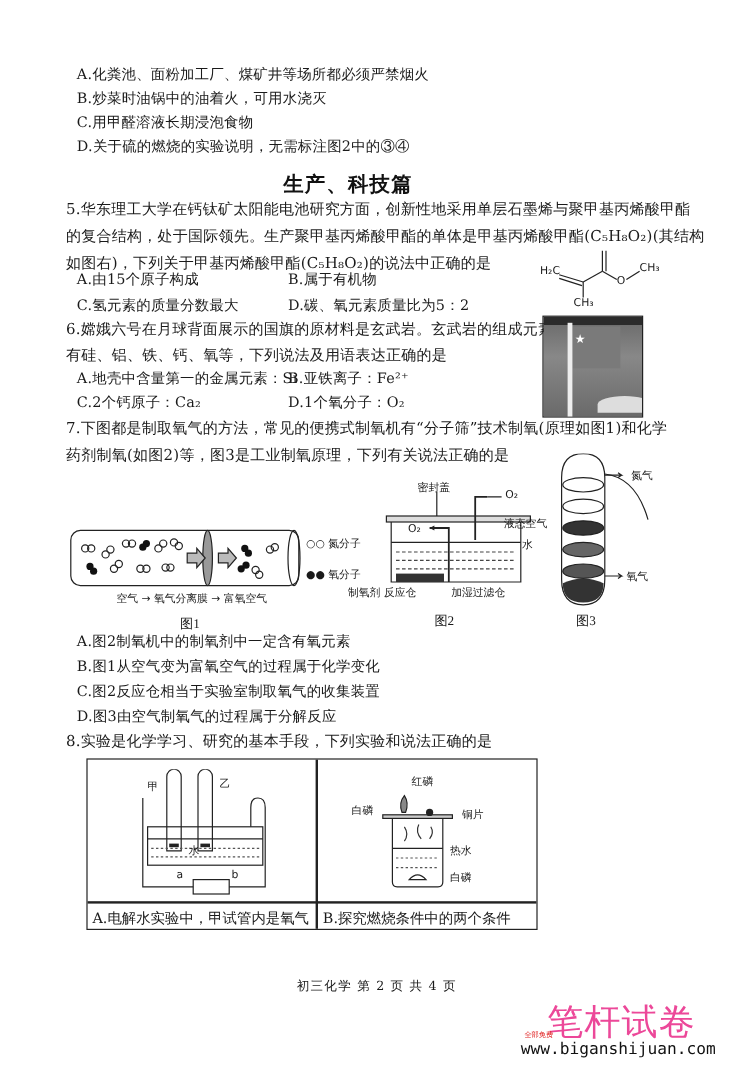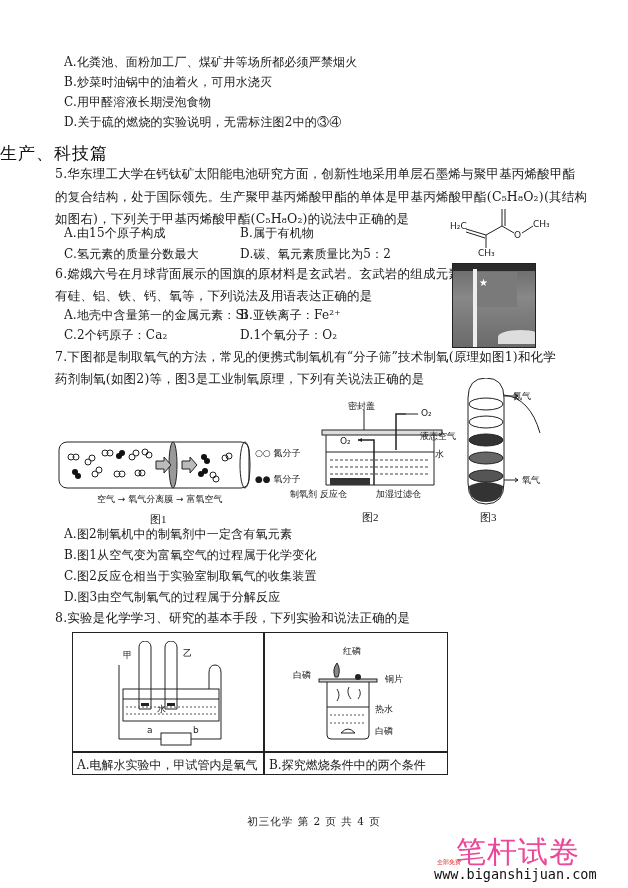--- a/index.html
+++ b/index.html
@@ -3,21 +3,21 @@
   <meta charset="utf-8">
   <style>
     html, body { margin: 0; padding: 0; }
     body {
       width: 628px; height: 888px; background: #ffffff; position: relative; overflow: hidden;
       font-family: "DejaVu Serif", "Liberation Serif", serif; color: #1a1a1a;
     }
     .abs { position: absolute; }
     .line { position: absolute; font-size: 12.5px; line-height: 16px; white-space: nowrap; letter-spacing: 0.2px; }
     .opt { font-size: 12px; }
-    .section-title { position: absolute; left: 0; width: 580px; top: 142px; text-align: left; font-family: "DejaVu Sans", sans-serif; font-weight: normal; font-size: 17px; letter-spacing: 1px; color: #111; }
+    .section-title { position: absolute; left: 0; width: 580px; top: 142px; text-align: center; font-family: "DejaVu Sans", sans-serif; font-weight: bold; font-size: 17px; letter-spacing: 1px; color: #111; }
     .photo { position: absolute; left: 452px; top: 263px; width: 82px; height: 83px; background: linear-gradient(180deg,#2b2b2b 0,#2b2b2b 7px,#6f6f6f 7px,#888 40%,#6a6a6a 100%); border: 1px solid #222; overflow: hidden; }
     .photo .pole { position: absolute; left: 20px; top: 5px; width: 4px; height: 80px; background: #eee; }
     .photo .flag { position: absolute; left: 24px; top: 8px; width: 40px; height: 35px; background: #7a7a7a; }
     .photo .star { position: absolute; left: 26px; top: 13px; color: #fff; font-size: 10px; }
     .photo .rock { position: absolute; left: 45px; top: 66px; width: 45px; height: 14px; background: #ddd; border-radius: 50% 50% 0 0; }
     .table8 { position: absolute; left: 72px; top: 632px; width: 374px; height: 141px; border: 1.5px solid #222; }
     .table8 .vdiv { position: absolute; left: 190px; top: 0; width: 1.5px; height: 141px; background: #222; }
     .table8 .hdiv { position: absolute; left: 0; top: 118px; width: 374px; height: 1.5px; background: #222; }
     .caption { position: absolute; font-size: 12px; top: 124px; white-space: nowrap; }
     .footer { position: absolute; left: 0; width: 628px; top: 815px; text-align: center; font-size: 10.5px; letter-spacing: 1px; }
@@ -157,21 +157,21 @@
     <ellipse cx="26" cy="26" rx="17" ry="6" fill="none" stroke="#222"></ellipse>
     <ellipse cx="26" cy="44" rx="17" ry="6" fill="none" stroke="#222"></ellipse>
     <ellipse cx="26" cy="62" rx="17" ry="6" fill="#333" stroke="#222"></ellipse>
     <ellipse cx="26" cy="80" rx="17" ry="6" fill="#666" stroke="#222"></ellipse>
     <ellipse cx="26" cy="98" rx="17" ry="6" fill="#555" stroke="#222"></ellipse>
     <path d="M9 108 Q26 100 43 108 Q43 124 26 124 Q9 124 9 108Z" fill="#333"></path>
     <path d="M44 17 Q70 20 80 55" fill="none" stroke="#222"></path>
     <path d="M44 18 H58 l-3 -2 M58 18 l-3 2" fill="none" stroke="#222"></path>
     <path d="M44 102 H58 l-3 -2 M58 102 l-3 2" fill="none" stroke="#222"></path>
   </svg>
-  <span class="abs small" style="left:53px;top:12px;">氮气</span>
+  <span class="abs small" style="left:66px;top:12px;">氮气</span>
   <span class="abs small" style="left:62px;top:96px;">氧气</span>
 </div>
 <div class="abs small" style="left:420px;top:430px;">液态空气</div>
 <div class="fig-label" style="left:480px;top:510px;">图3</div>
 
 <div class="line opt" style="left:64px;top:526px;">A.图2制氧机中的制氧剂中一定含有氧元素</div>
 <div class="line opt" style="left:64px;top:547px;">B.图1从空气变为富氧空气的过程属于化学变化</div>
 <div class="line opt" style="left:64px;top:568px;">C.图2反应仓相当于实验室制取氧气的收集装置</div>
 <div class="line opt" style="left:64px;top:589px;">D.图3由空气制氧气的过程属于分解反应</div>
 

